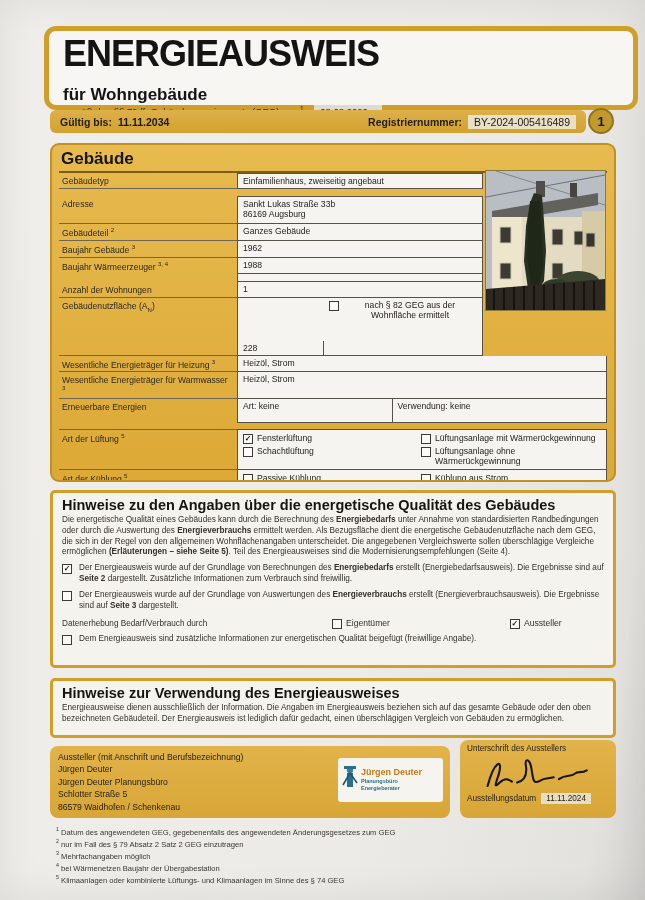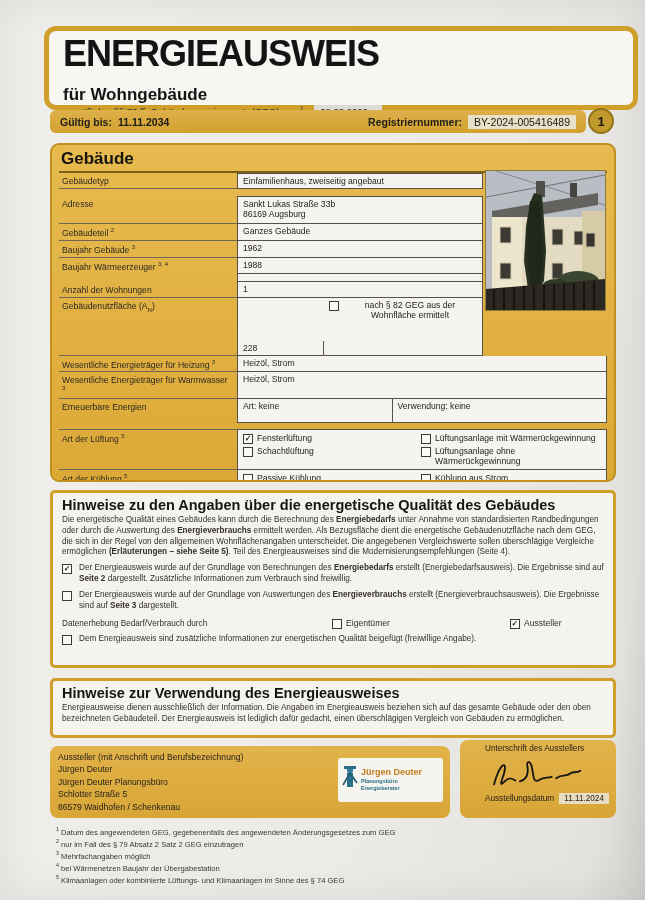--- a/index.html
+++ b/index.html
@@ -51,21 +51,21 @@
   .hint-item .cb{margin-top:1px;}
   .dz-row{display:flex;align-items:center;margin-top:6px;font-size:8.2px;color:#33302a;}
   .dz-row .dz-label{flex:0 0 270px;}
   .dz-row .cbitem{margin-right:120px;}
 
   
   .issuer-box{position:absolute;left:50px;top:746px;width:400px;height:72px;background:linear-gradient(#e2b34a,#d8a637);border-radius:8px;padding:5px 8px;box-sizing:border-box;font-size:8.6px;color:#26221b;line-height:1.45;}
   .stamp{position:absolute;right:7px;top:12px;width:105px;height:44px;background:#f6f4ef;border-radius:3px;display:flex;align-items:center;padding:2px 4px;box-sizing:border-box;gap:3px;}
   .stamp-name{font-size:9px;font-weight:bold;color:#c27a1e;line-height:1.1;}
   .stamp-sub{font-size:5.5px;color:#2b7089;font-weight:bold;line-height:1.3;}
-  .sig-box{position:absolute;left:460px;top:740px;width:156px;height:78px;background:linear-gradient(#e2b34a,#d8a637);border-radius:8px;padding:4px 25px;box-sizing:border-box;}
+  .sig-box{position:absolute;left:460px;top:740px;width:156px;height:78px;background:linear-gradient(#e2b34a,#d8a637);border-radius:8px;padding:4px 7px;box-sizing:border-box;}
   .sig-label{font-size:8.2px;color:#26221b;}
   .sig-area{height:40px;display:flex;align-items:center;justify-content:center;}
   .sig-date-row{display:flex;align-items:center;font-size:8.2px;color:#26221b;}
   .sig-date-row .d{background:#e7ddc2;padding:1px 5px;margin-left:5px;font-size:8.2px;}
 
   
   .footnotes{position:absolute;left:56px;top:826px;width:540px;font-size:7.6px;color:#3a3731;line-height:1.5;}
   .fn{display:block;}
 </style>
 </head>

